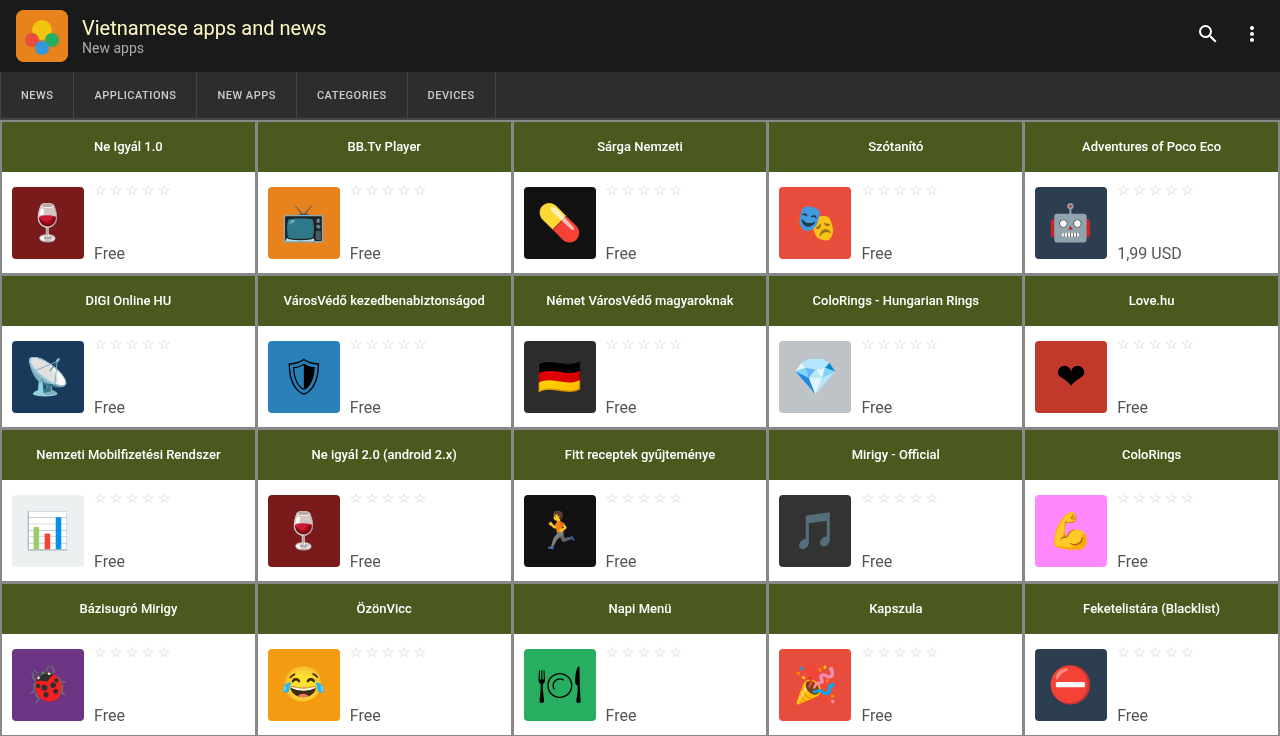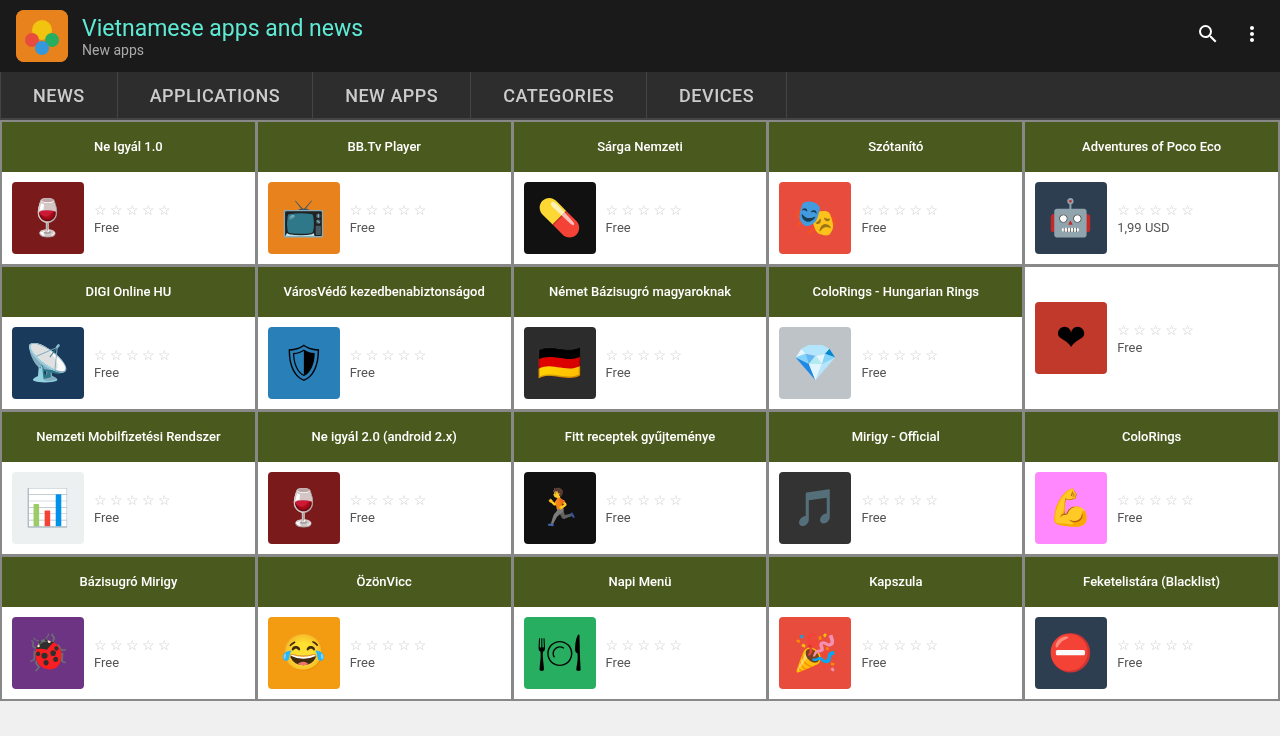--- a/index.html
+++ b/index.html
@@ -18,44 +18,44 @@
       height: 52px;
       border-radius: 8px;
       overflow: hidden;
       margin-right: 14px;
       background: #e8821c;
       display: flex; align-items: center; justify-content: center;
       font-size: 28px;
     }
     .header-text { flex: 1; }
     .header-title {
-      color: #5eead4;
-      font-size: 23px;
+      color: #fef9c3;
+      font-size: 20px;
       font-weight: 400;
     }
     .header-subtitle {
       color: #aaa;
       font-size: 14px;
     }
     .header-icons { display: flex; gap: 20px; align-items: center; }
     .header-icon { color: #fff; font-size: 22px; cursor: pointer; }
 
     
     .nav {
       background: #2d2d2d;
       display: flex;
       height: 48px;
       align-items: stretch;
       border-bottom: 2px solid #444;
     }
     .nav-item {
       color: #ccc;
-      font-size: 18px;
+      font-size: 11px;
       font-weight: 500;
-      padding: 0 32px;
+      padding: 0 20px;
       display: flex;
       align-items: center;
       cursor: pointer;
       border-right: 1px solid #444;
       text-transform: uppercase;
       letter-spacing: 0.5px;
     }
     .nav-item:first-child { border-left: 1px solid #444; }
 
     
@@ -110,21 +110,22 @@
       gap: 4px;
     }
     .stars {
       display: flex;
       gap: 2px;
       color: #ccc;
       font-size: 14px;
     }
     .app-price {
       color: #555;
-      font-size: 13px;
+      font-size: 16px;
+      margin-top: 44px;
     }
 
     
     .icon-ne-igyal { background: #7a1a1a; }
     .icon-bb-tv { background: #e8821c; }
     .icon-sarga { background: #111; }
     .icon-virtuozok { background: #e74c3c; }
     .icon-poco-eco { background: #2c3e50; }
     .icon-digi { background: #1a3a5c; }
     .icon-varos { background: #2980b9; }
@@ -291,21 +292,21 @@
             <span class="svg-star">☆</span>
             <span class="svg-star">☆</span>
             <span class="svg-star">☆</span>
             <span class="svg-star">☆</span>
   </span>
         <div class="app-price">Free</div>
       </div>
     </div>
   </div>
     <div class="app-card">
-    <div class="app-card-header">Német Bázisugró magyaroknak</div>
+    <div class="app-card-header">Német VárosVédő magyaroknak</div>
     <div class="app-card-body">
       <div class="app-icon icon-nemet">🇩🇪</div>
       <div class="app-info">
         <span class="stars">
     <span class="svg-star">☆</span>
             <span class="svg-star">☆</span>
             <span class="svg-star">☆</span>
             <span class="svg-star">☆</span>
             <span class="svg-star">☆</span>
   </span>
@@ -323,20 +324,21 @@
             <span class="svg-star">☆</span>
             <span class="svg-star">☆</span>
             <span class="svg-star">☆</span>
             <span class="svg-star">☆</span>
   </span>
         <div class="app-price">Free</div>
       </div>
     </div>
   </div>
     <div class="app-card">
+    <div class="app-card-header">Love.hu</div>
     <div class="app-card-body">
       <div class="app-icon icon-love">❤</div>
       <div class="app-info">
         <span class="stars">
     <span class="svg-star">☆</span>
             <span class="svg-star">☆</span>
             <span class="svg-star">☆</span>
             <span class="svg-star">☆</span>
             <span class="svg-star">☆</span>
   </span>

